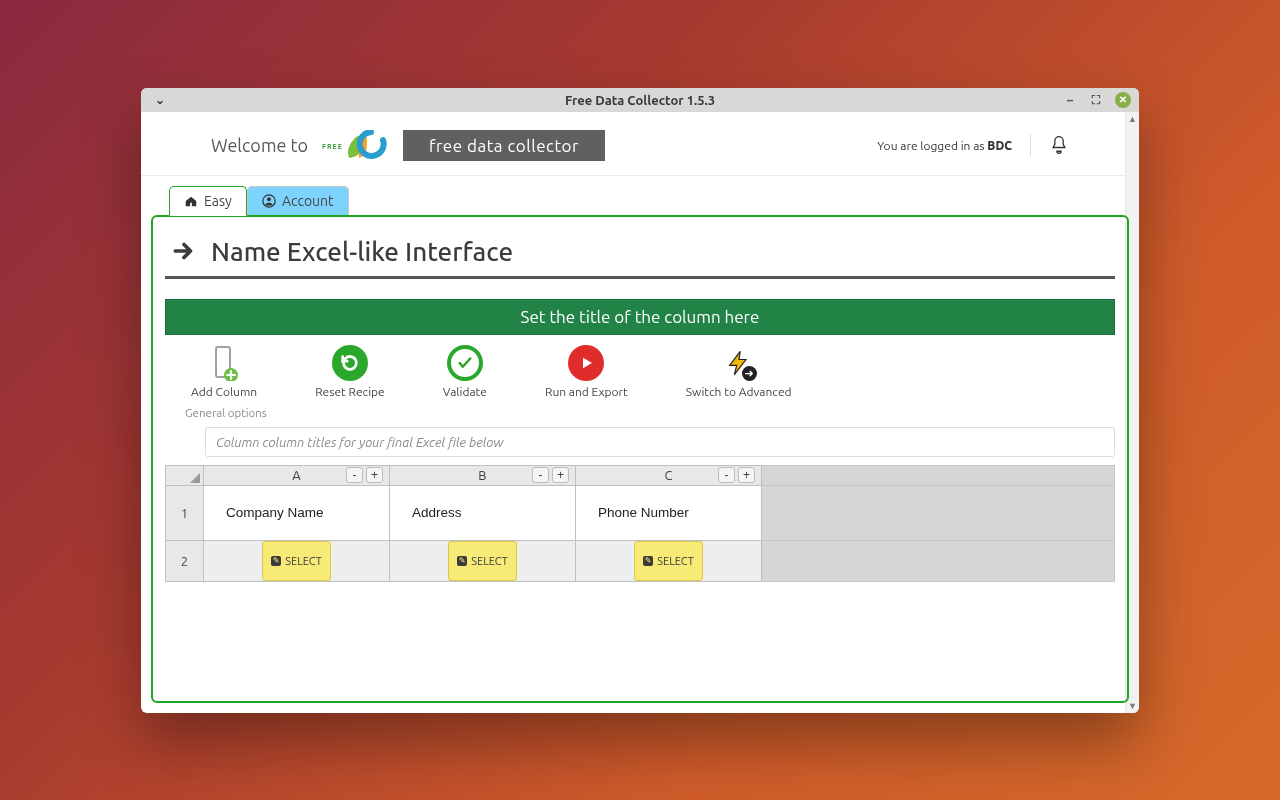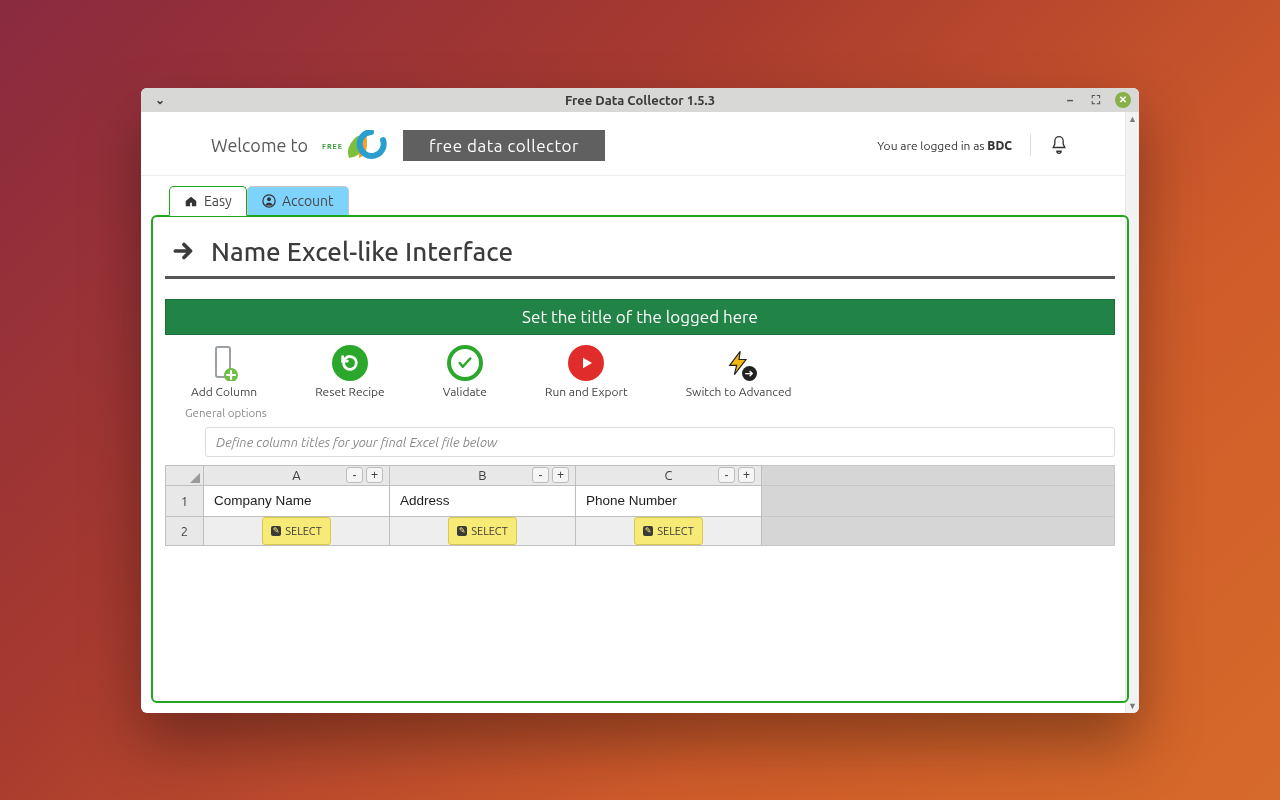--- a/index.html
+++ b/index.html
@@ -118,29 +118,29 @@
   .sheet .corner:after{ content:""; position:absolute; right:3px; bottom:2px; width:0;height:0;
     border-left:10px solid transparent; border-bottom:10px solid #9a9a9a;}
   .sheet th.colhead{ height:20px; position:relative; color:#424242; font-weight:400;}
   .col-letter{ display:block; text-align:center;}
   .pm{ position:absolute; right:6px; top:1px; display:flex; gap:3px;}
   .pm button{
     width:17px;height:16px; border:1px solid #bdbdbd; border-radius:3px; background:#f5f5f5;
     font-size:12px; line-height:12px; color:#444; cursor:pointer; padding:0;
   }
   .sheet th.rowhead{ width:38px; text-align:center; color:#424242; font-weight:400; background:#e8e8e8; height:22px;}
-  .sheet td.cell{ background:#fff; padding:4px;margin-left:34px;}
+  .sheet td.cell{ background:#fff; padding:16px;margin-left:34px;}
   .sheet td.cell input{
     width:100%; height:22px; border:none; padding:0 6px; font-size:13.5px; color:#222; outline:none; background:#fff;
   }
   .sheet td.selectcell{ background:#eee; text-align:center; height:24px;}
   .select-btn{
     display:inline-flex; align-items:center; gap:4px;
     background:#f7ea77; border:1px solid #d8c94e; border-radius:3px;
-    font-size:11px; padding:7px 8px; color:#3a3a3a; cursor:pointer;
+    font-size:11px; padding:13px 8px; color:#3a3a3a; cursor:pointer;
   }
   .select-btn .sq{ width:10px;height:10px; background:#3a3a3a; border-radius:2px; display:inline-flex; align-items:center; justify-content:center;}
   .select-btn .sq:after{ content:"✎"; color:#f7ea77; font-size:8px; line-height:8px;}
   .sheet td.blank, .sheet th.blank{ background:#d6d6d6; border-color:#c7c7c7;}
   .sheet-wrap{ margin:0 0 0 0; }
 
 </style>
 </head>
 <body>
 
@@ -212,21 +212,21 @@
       <div class="page-title">
         <span class="arrow-ico">
           <svg viewBox="0 0 24 24" width="26" height="26">
               <path d="M4 12h12M12 6l6 6-6 6" fill="none" stroke="#3c3c3c" stroke-width="3.4" stroke-linecap="round" stroke-linejoin="round"></path>
             </svg>
         </span>
         <h1>Name Excel-like Interface</h1>
       </div>
 
       <div class="title-input">
-        <span>Set the title of the logged here</span>
+        <span>Set the title of the column here</span>
       </div>
 
       <div class="actions">
         <div class="action">
           <svg width="30" height="36" viewBox="0 0 30 36">
             <rect x="7" y="2" width="14" height="30" rx="2" fill="#fff" stroke="#9aa0a6" stroke-width="2"></rect>
             <circle cx="22" cy="30" r="7" fill="#6fbd45"></circle>
             <path d="M22 26v8M18 30h8" stroke="#fff" stroke-width="2.2" stroke-linecap="round"></path>
           </svg>
           <span class="action-label">Add Column</span>
@@ -262,21 +262,21 @@
                 <path d="M13 2L4 14h6l-2 8 10-13h-6z" fill="#f2b90f" stroke="#222" stroke-width="1"></path>
               </svg>
             <span style="position:absolute;right:0;bottom:0;width:15px;height:15px;border-radius:50%;background:#222;color:#fff;font-size:11px;display:flex;align-items:center;justify-content:center">➜</span>
           </span>
           <span class="action-label">Switch to Advanced</span>
         </div>
       </div>
 
       <div class="subhead">General options</div>
 
-      <div class="helper">Define column titles for your final Excel file below</div>
+      <div class="helper">Column column titles for your final Excel file below</div>
 
       <div class="sheet-wrap">
         <table class="sheet">
           <colgroup>
             <col style="width:38px">
               <col style="width:186px">
               <col style="width:186px">
               <col style="width:186px">
               <col>
           </colgroup>

